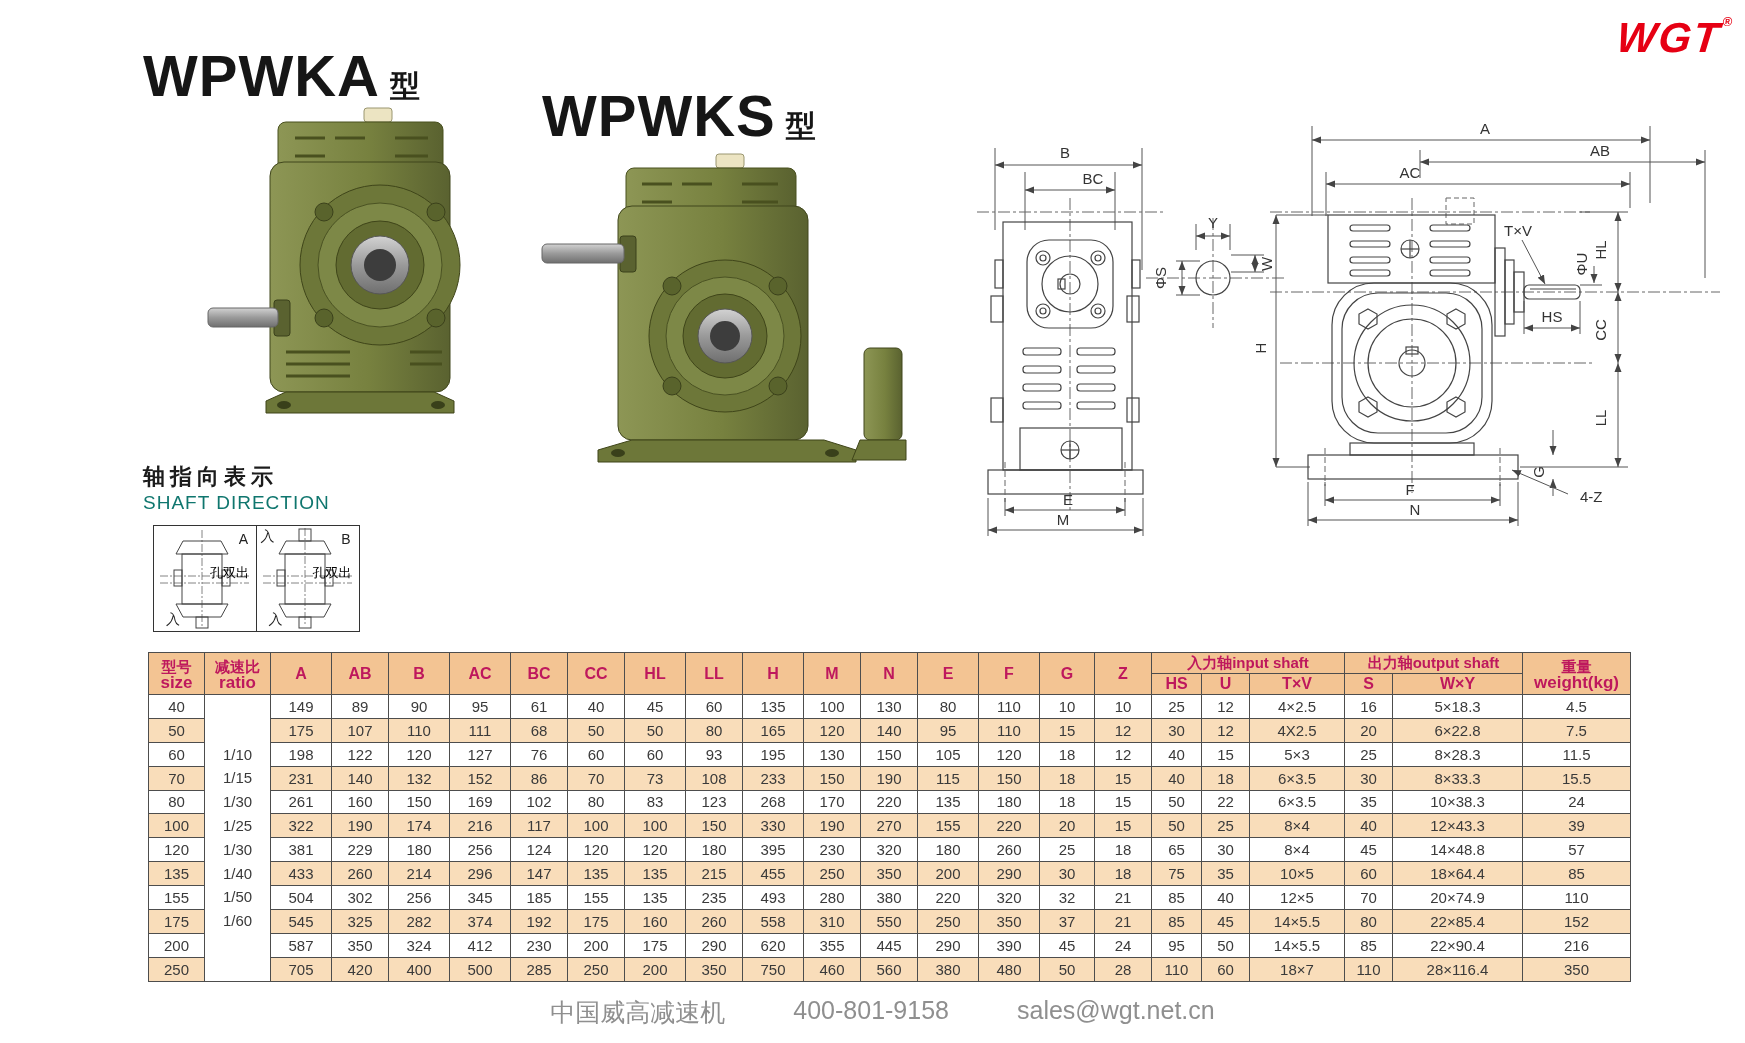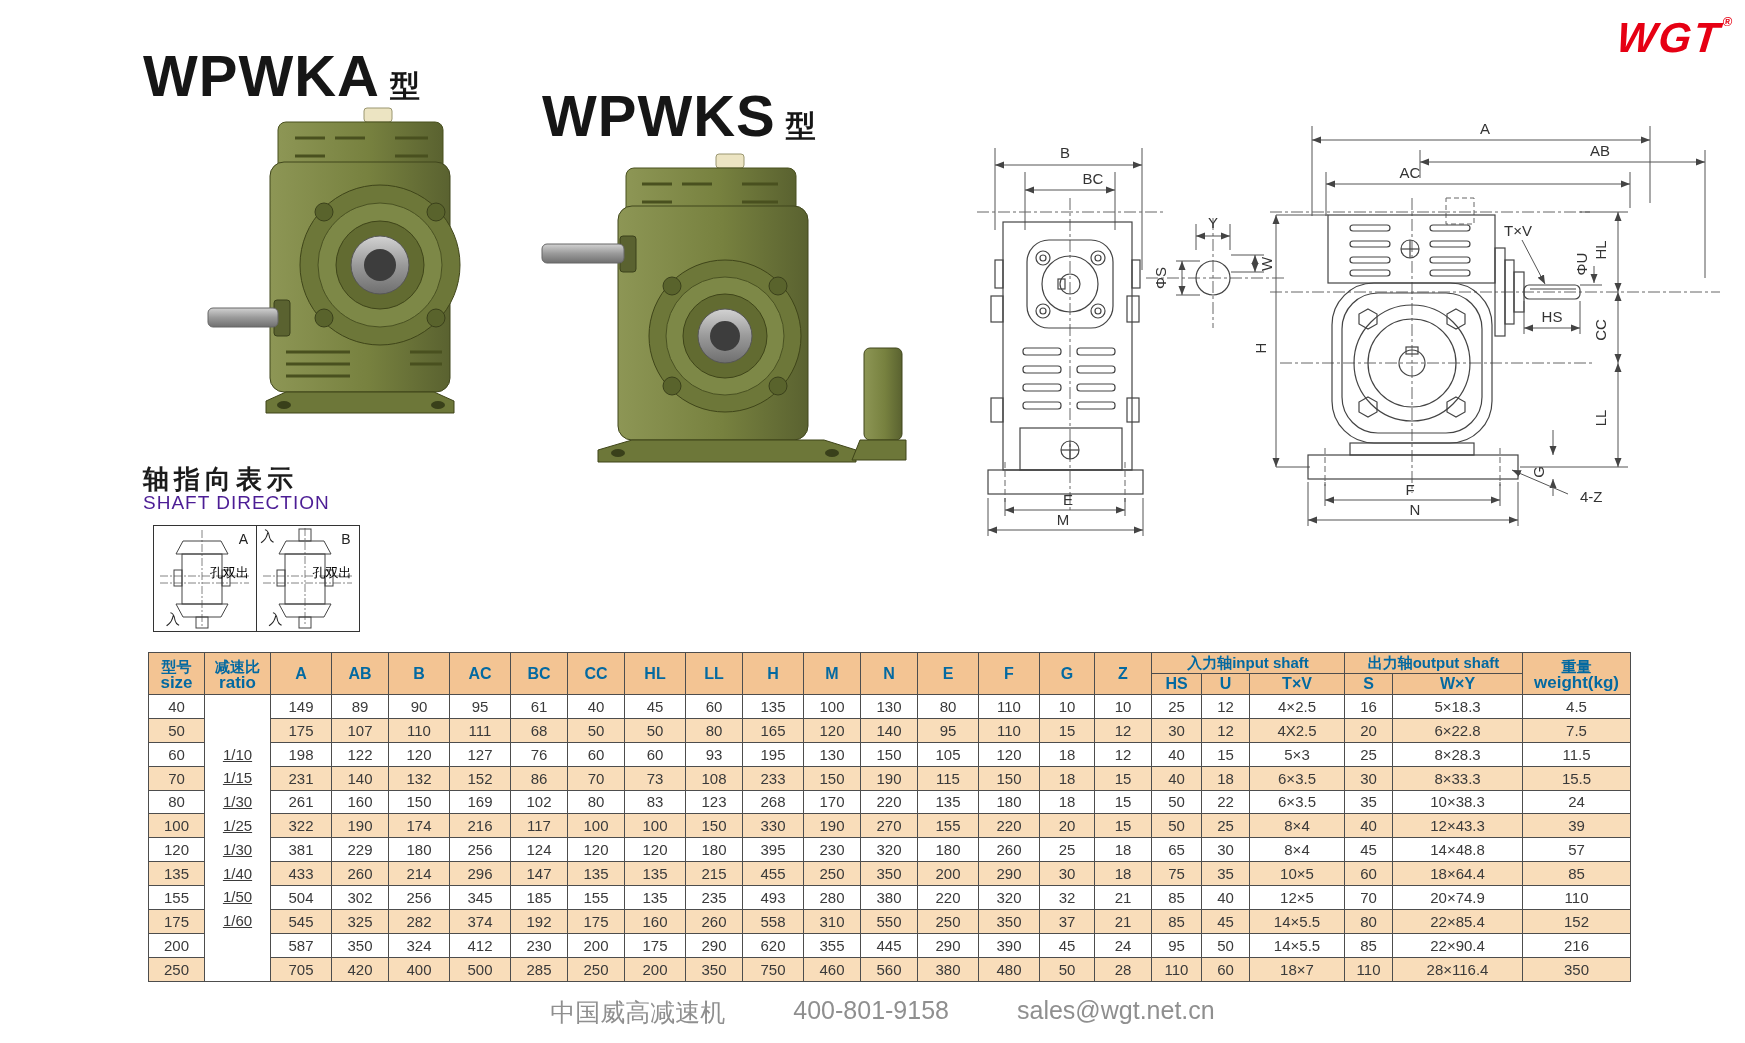--- a/index.html
+++ b/index.html
@@ -15,45 +15,45 @@
   .logo{position:absolute;right:22px;top:14px;color:#e60013;font-weight:bold;font-style:italic;
         font-size:42px;letter-spacing:2px;transform:skewX(-6deg);}
   .logo sup{font-size:13px;font-style:normal;vertical-align:top;}
 
   
   svg text{font-family:"Liberation Sans",sans-serif;fill:#333;}
   .draw{position:absolute;}
   .dim-label{font-size:15px;}
 
   
-  .sd-heading-cn{position:absolute;left:133px;top:462px;font-size:26px;font-weight:bold;
+  .sd-heading-cn{position:absolute;left:133px;top:462px;font-size:22px;font-weight:bold;
                  letter-spacing:5px;color:#1b1b1b;}
-  .sd-heading-en{position:absolute;left:133px;top:492px;font-size:19px;letter-spacing:1px;color:#4c1d95;}
+  .sd-heading-en{position:absolute;left:133px;top:492px;font-size:19px;letter-spacing:1px;color:#0f766e;}
   .sd-boxes{position:absolute;left:143px;top:525px;display:flex;}
   .sd-box{position:relative;width:104px;height:107px;border:1.5px solid #333;box-sizing:border-box;}
   .sd-box + .sd-box{margin-left:-1.5px;}
   .sd-corner{position:absolute;right:8px;top:5px;font-size:14px;color:#222;}
   .sd-note{position:absolute;left:56px;top:38px;font-size:13px;color:#000000;letter-spacing:0;}
   .sd-in-bottom{position:absolute;left:12px;bottom:2px;font-size:14px;color:#222;}
   .sd-in-top{position:absolute;left:4px;top:2px;font-size:14px;color:#222;}
 
   
   .spec-table{position:absolute;left:138px;top:652px;width:1482px;border-collapse:collapse;
               table-layout:fixed;font-size:15px;color:#3a3a3a;}
   .spec-table th,.spec-table td{border:1px solid #4d4d4d;text-align:center;vertical-align:middle;
               padding:0;overflow:hidden;white-space:nowrap;}
-  .spec-table thead th{background:#f3c493;font-weight:bold;color:#0369a1;}
+  .spec-table thead th{background:#f3c493;font-weight:bold;color:#be185d;}
   .spec-table thead tr{height:21px;}
   .spec-table tbody tr{height:23.8px;}
   .spec-table tbody tr:nth-child(even) td{background:#f9ddba;}
   .h-cn{font-size:15px;line-height:17px;}
   .h-en{font-size:17px;line-height:15px;font-weight:bold;}
   .h-dim{font-size:16px;}
   .h-group{font-size:15px;}
-  .ratio-cell{background:#ffffff !important;padding:0;text-decoration:underline;}
+  .ratio-cell{background:#ffffff !important;padding:0;}
   .ratio-line{height:23.8px;line-height:23.8px;font-size:15px;}
 
   
   .footer{position:absolute;left:0;top:996px;width:100%;display:flex;justify-content:center;
           gap:68px;color:#8f8f8f;font-size:25px;}
 </style>
 </head>
 <body>
 
 <div class="page">

